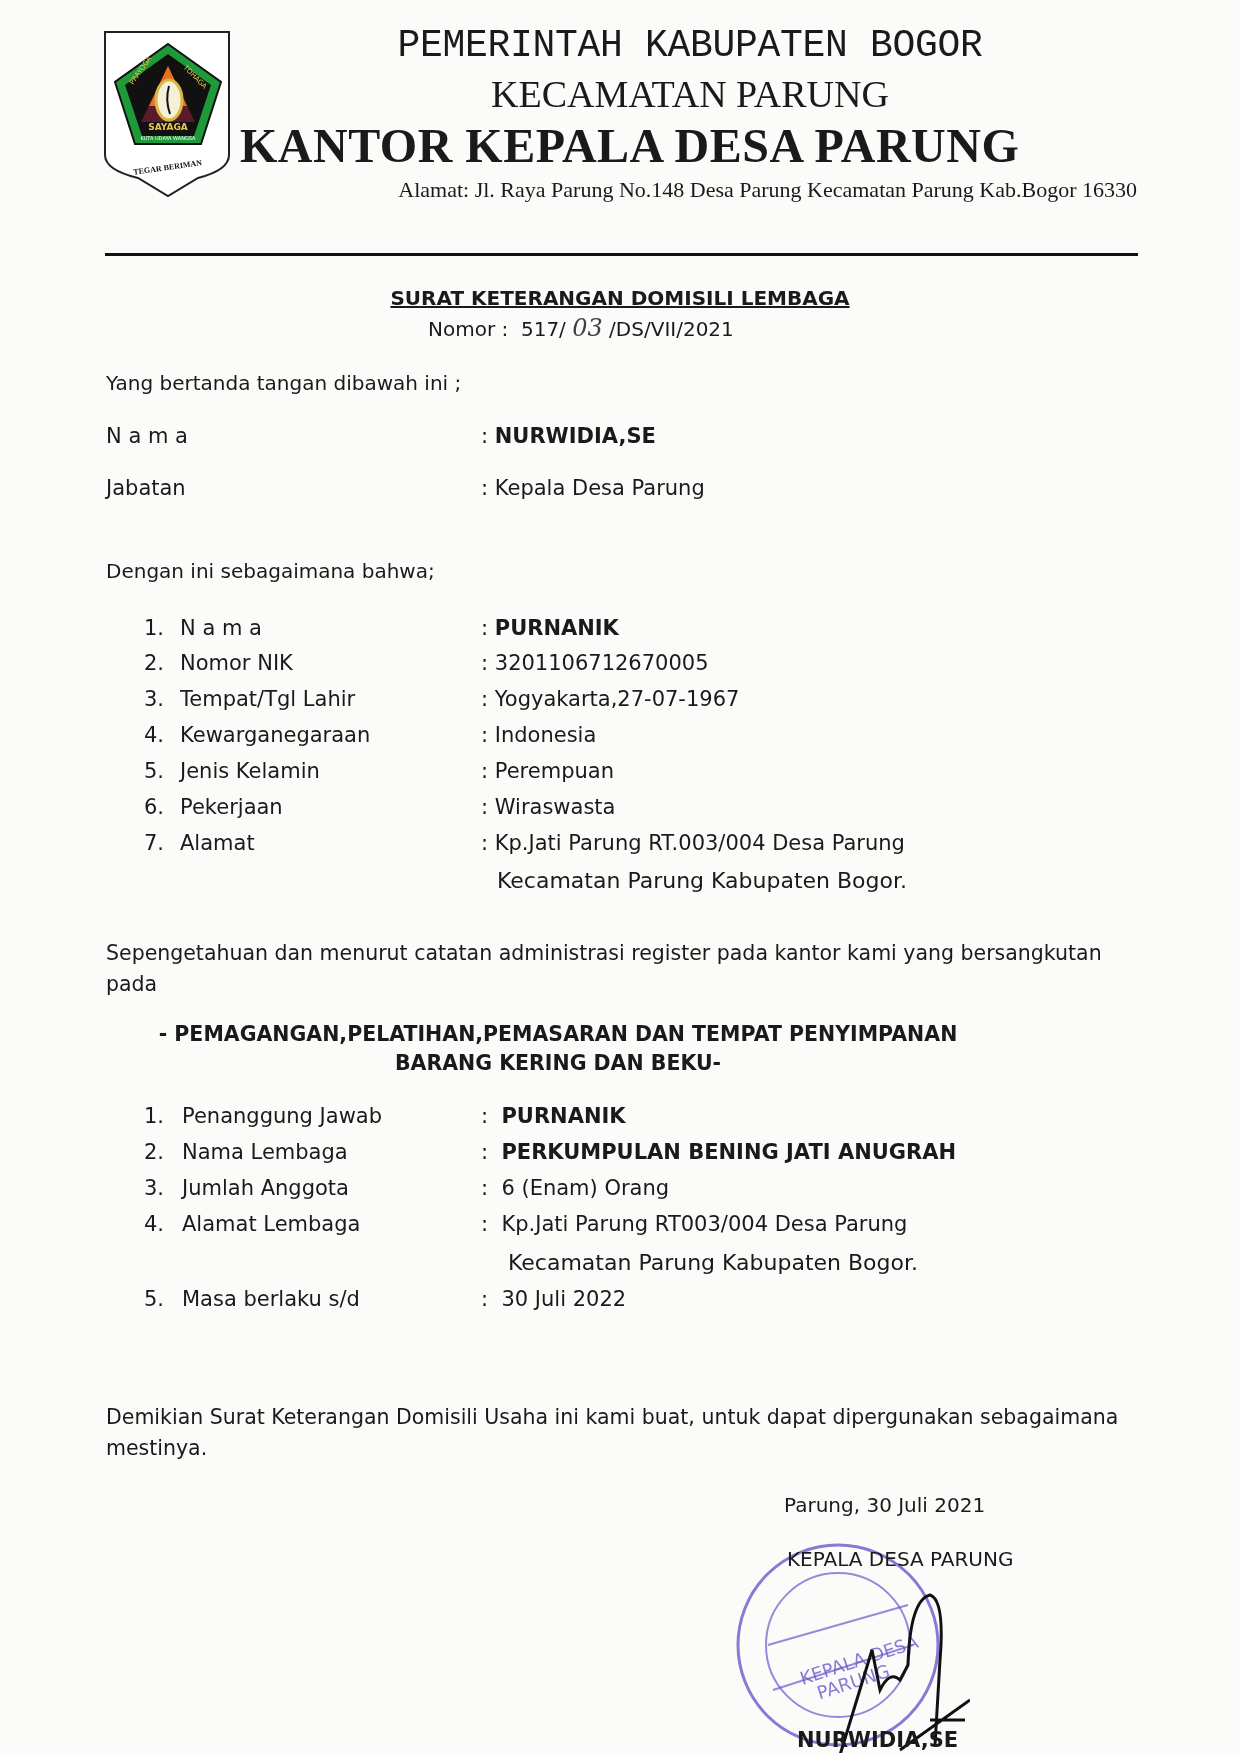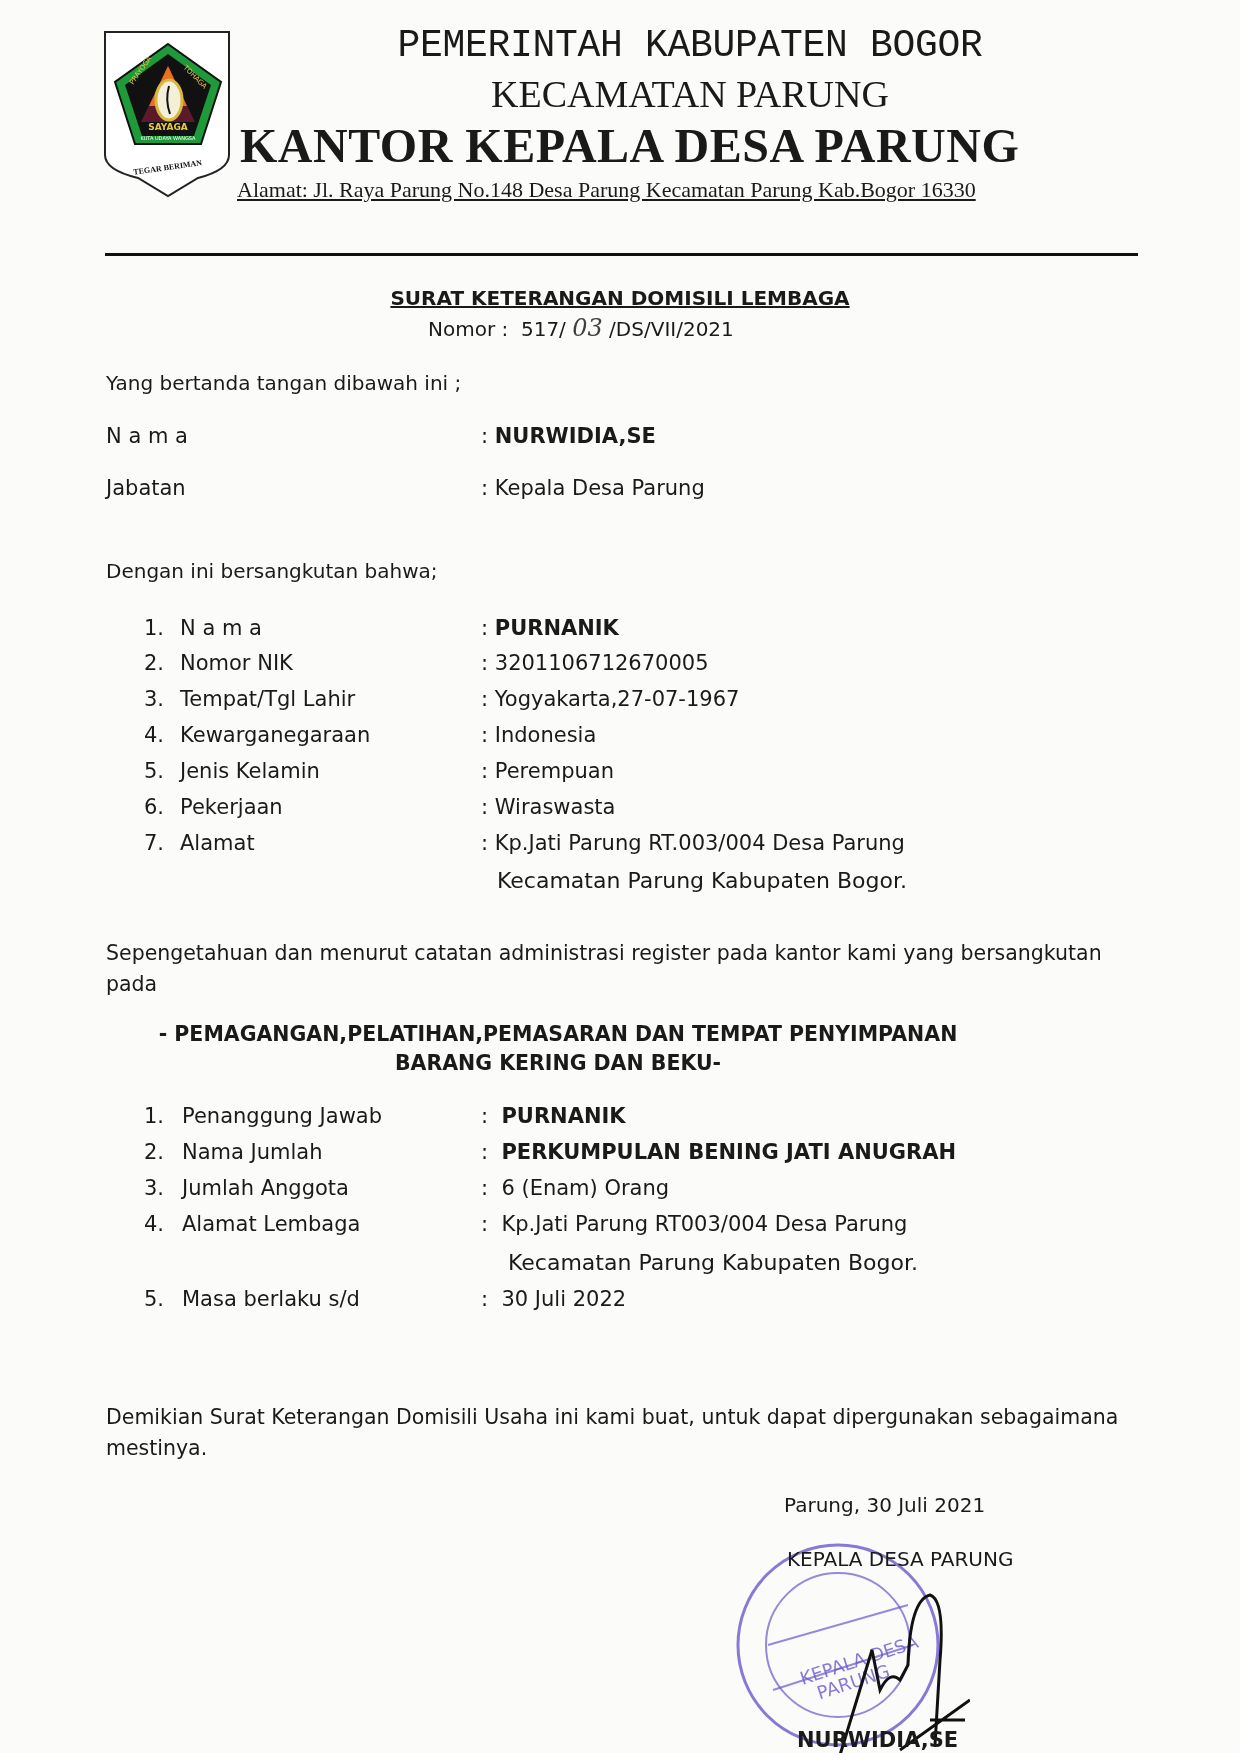--- a/index.html
+++ b/index.html
@@ -10,21 +10,21 @@
   }
   .abs { position: absolute; }
   .serif { font-family: "Liberation Serif", serif; }
   .sans { font-family: "DejaVu Sans", sans-serif; }
 
   
   .logo { left: 103px; top: 30px; width: 130px; height: 170px; }
   .lh1 { left: 240px; top: 24px; width: 900px; text-align: center; font-size: 38px; letter-spacing: -0.3px; font-family: Liberation Mono, monospace; }
   .lh2 { left: 240px; top: 72px; width: 900px; text-align: center; font-size: 38px; }
   .lh3 { left: 240px; top: 118px; width: 900px; text-align: left; font-size: 48px; font-weight: bold; letter-spacing: 0.5px; }
-  .lh4 { left: 236px; top: 177px; width: 900px; text-align: left; font-size: 22px; padding-left: 1px; text-decoration: underline; }
+  .lh4 { left: 236px; top: 177px; width: 900px; text-align: right; font-size: 22px; padding-left: 1px; }
   .rule { left: 105px; top: 253px; width: 1033px; height: 3px; background: #111; }
 
   
   .title { left: 0; top: 286px; width: 1370px; text-align: center; font-size: 20px; font-weight: bold; text-decoration: underline; }
   .nomor { left: 428px; top: 314px; font-size: 20px; white-space: pre; }
   .nomor .hand { font-family: "DejaVu Serif", serif; font-style: italic; font-size: 24px; color: #404040; }
 
   .body-text { font-size: 20px; line-height: 30px; }
 
   .row { position: absolute; font-size: 21px; white-space: nowrap; }
@@ -76,21 +76,21 @@
 
 <div class="row" style="top:424px;left:0;">
   <span class="lbl" style="left:106px;">N a m a</span>
   <span class="val" style="left:481px;"><span>:</span> <span class="b">NURWIDIA,SE</span></span>
 </div>
 <div class="row" style="top:476px;left:0;">
   <span class="lbl" style="left:106px;">Jabatan</span>
   <span class="val" style="left:481px;"><span>:</span> <span>Kepala Desa Parung</span></span>
 </div>
 
-<div class="abs body-text" style="left:106px;top:556px;">Dengan ini bersangkutan bahwa;</div>
+<div class="abs body-text" style="left:106px;top:556px;">Dengan ini sebagaimana bahwa;</div>
 
 <div>
   <div class="row" style="top:616px;">
     <span class="num" style="left:134px;">1.</span>
     <span class="lbl" style="left:180px;">N a m a</span>
     <span class="val" style="left:481px;"><span>:</span> <span class="b">PURNANIK</span></span>
   </div>
   <div class="row" style="top:651px;">
     <span class="num" style="left:134px;">2.</span>
     <span class="lbl" style="left:180px;">Nomor NIK</span>
@@ -134,21 +134,21 @@
 <div class="abs center-bold" style="top:1048px;">BARANG KERING DAN BEKU-</div>
 
 <div>
   <div class="row" style="top:1104px;">
     <span class="num" style="left:134px;">1.</span>
     <span class="lbl" style="left:182px;">Penanggung Jawab</span>
     <span class="val" style="left:481px;"><span>:</span>&nbsp; <span class="b">PURNANIK</span></span>
   </div>
   <div class="row" style="top:1140px;">
     <span class="num" style="left:134px;">2.</span>
-    <span class="lbl" style="left:182px;">Nama Jumlah</span>
+    <span class="lbl" style="left:182px;">Nama Lembaga</span>
     <span class="val" style="left:481px;"><span>:</span>&nbsp; <span class="b">PERKUMPULAN BENING JATI ANUGRAH</span></span>
   </div>
   <div class="row" style="top:1176px;">
     <span class="num" style="left:134px;">3.</span>
     <span class="lbl" style="left:182px;">Jumlah Anggota</span>
     <span class="val" style="left:481px;"><span>:</span>&nbsp; <span>6 (Enam) Orang</span></span>
   </div>
   <div class="row" style="top:1212px;">
     <span class="num" style="left:134px;">4.</span>
     <span class="lbl" style="left:182px;">Alamat Lembaga</span>

